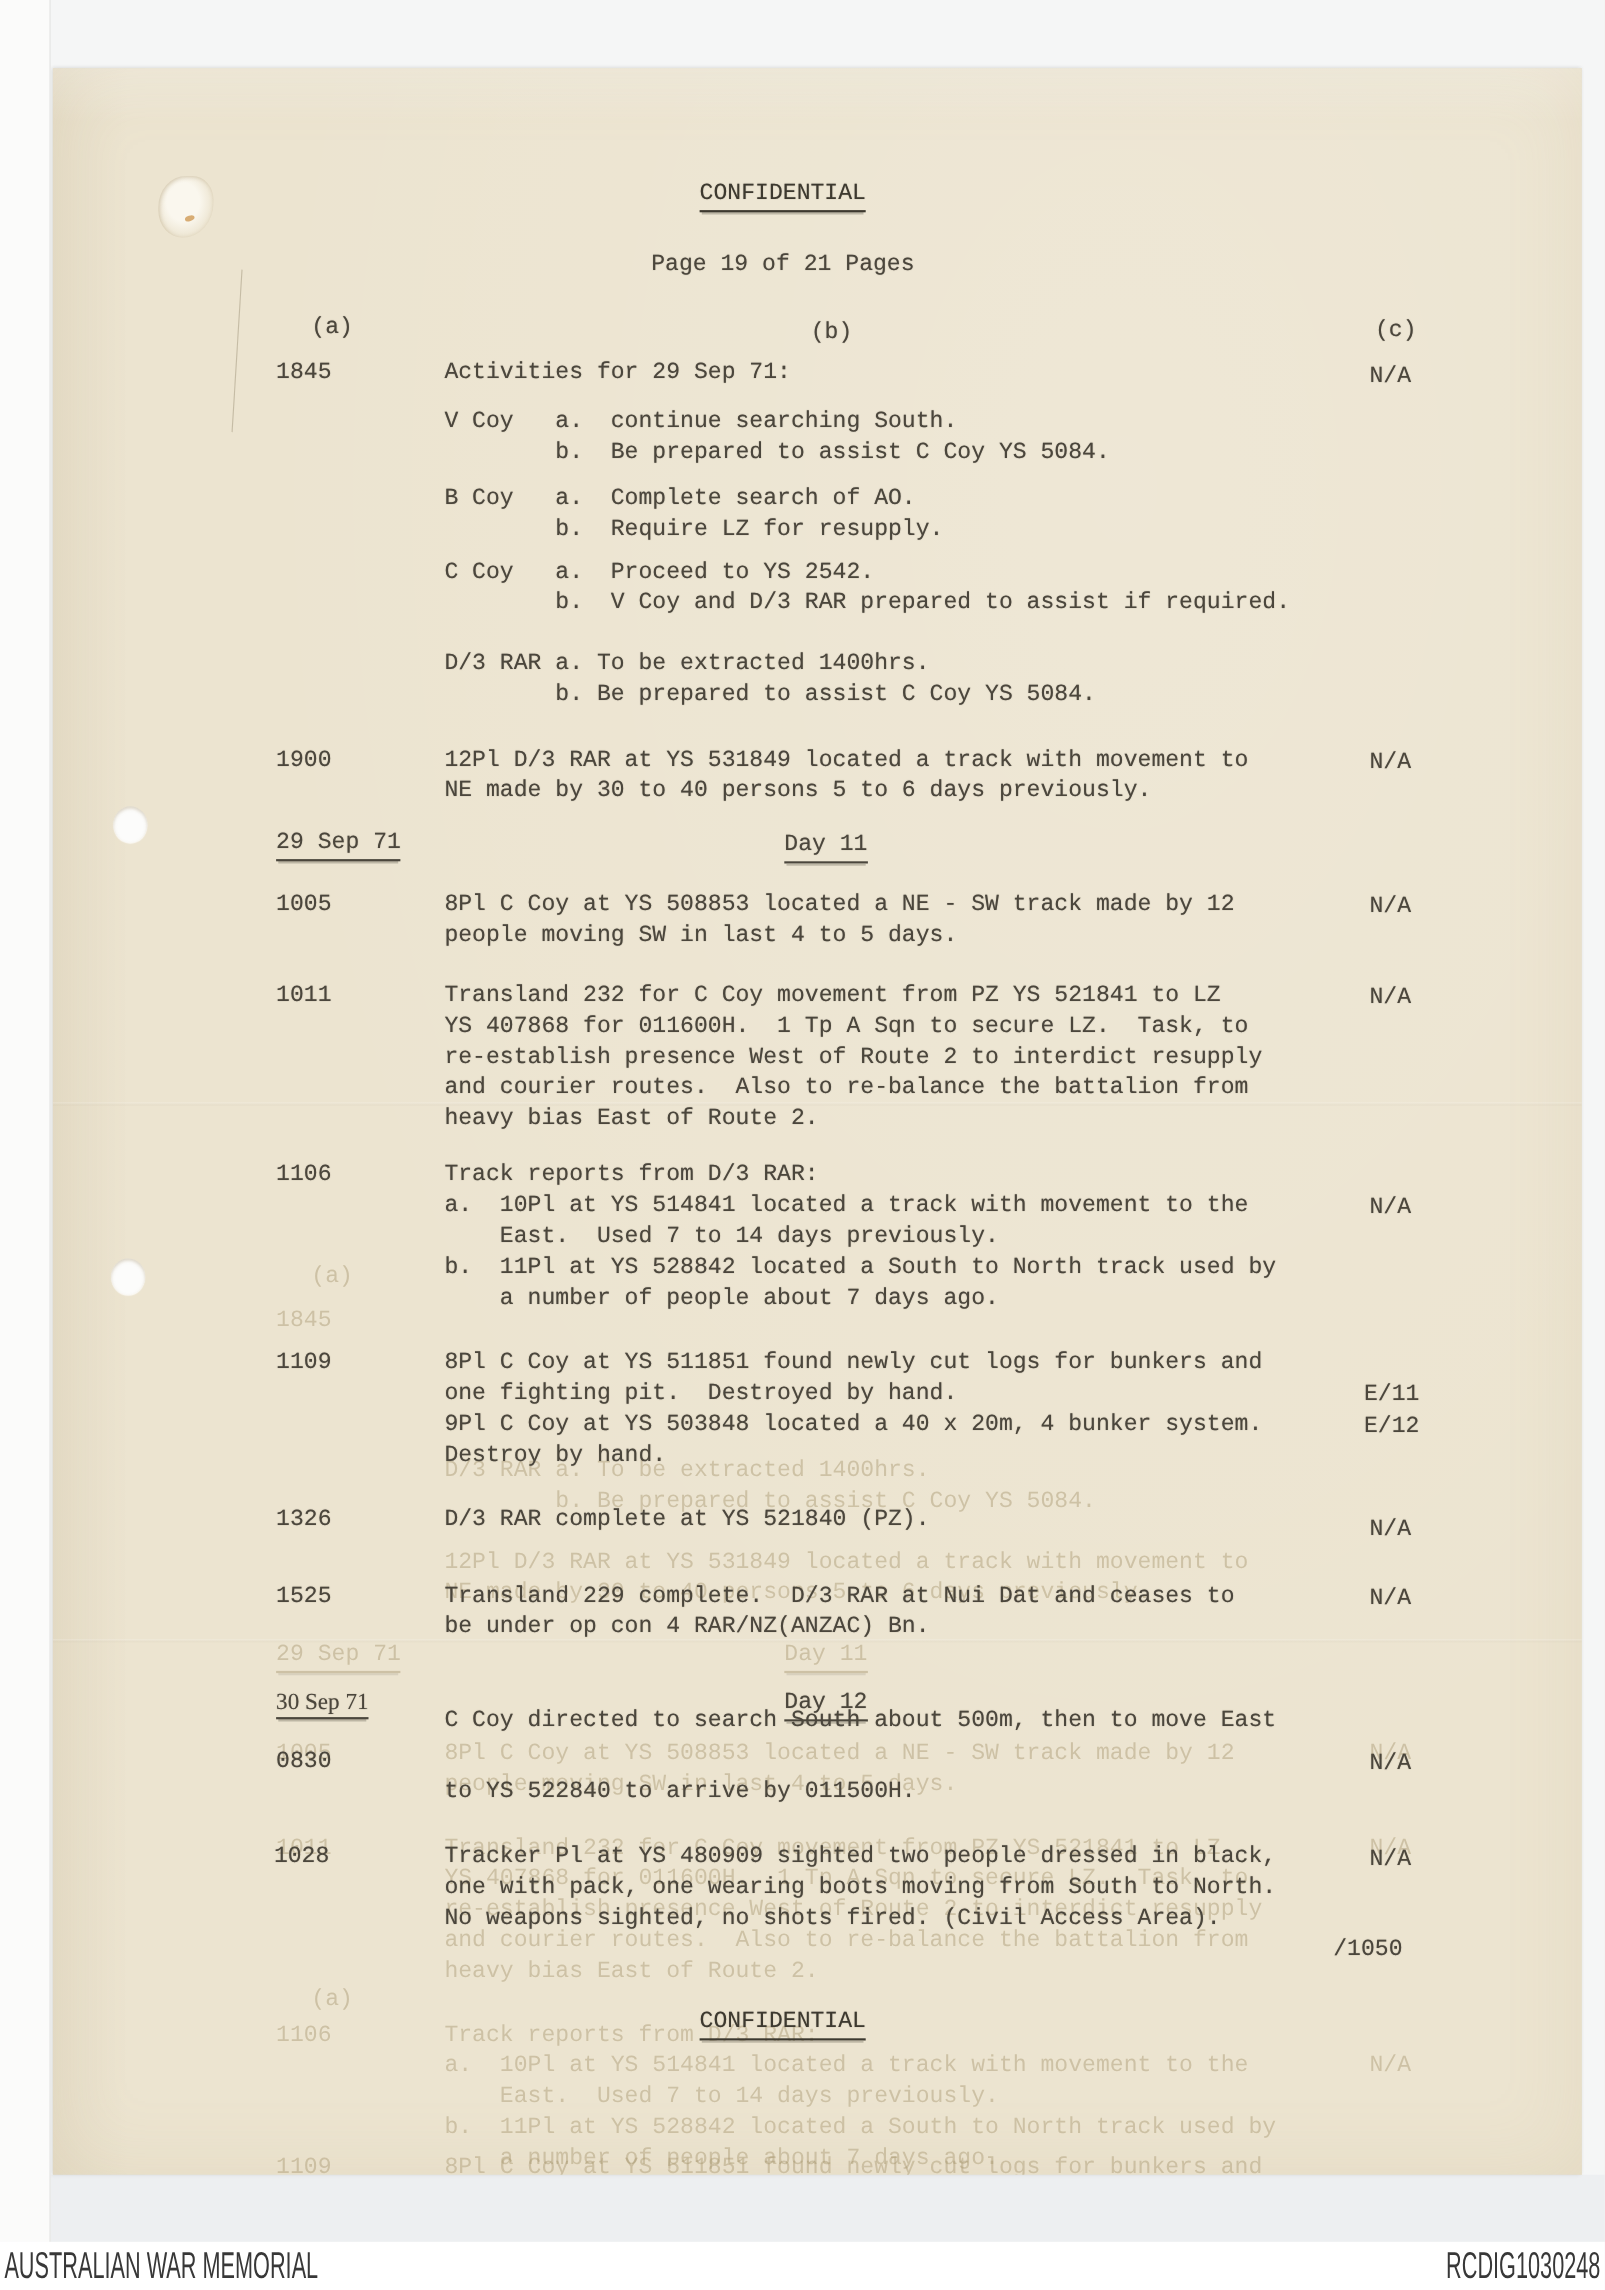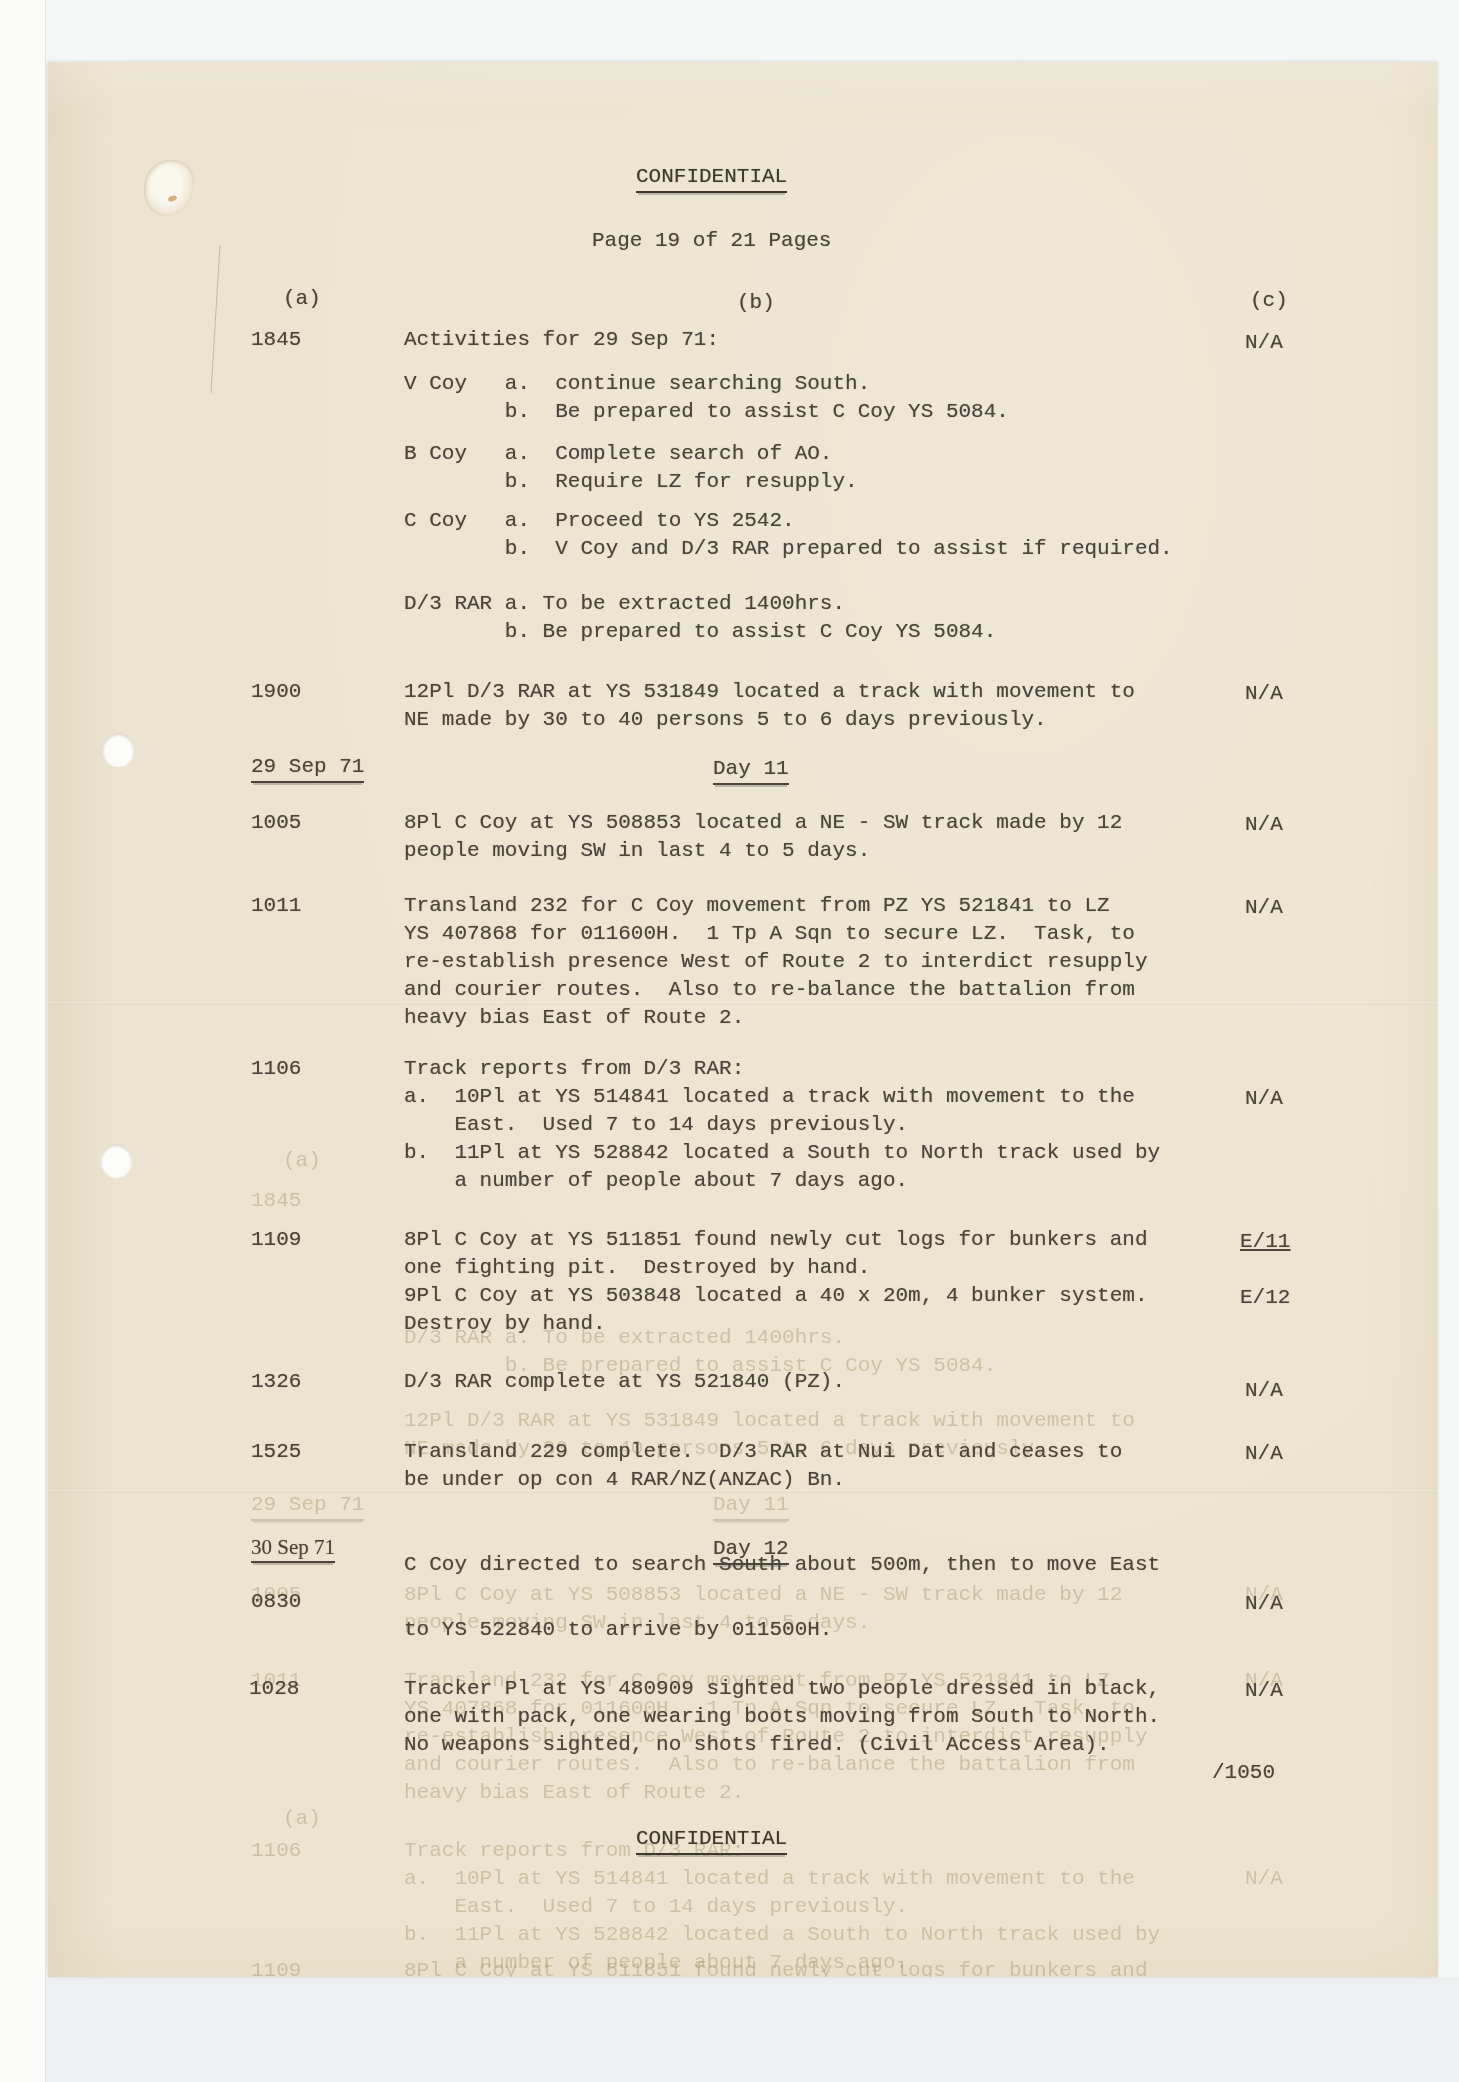--- a/index.html
+++ b/index.html
@@ -165,21 +165,21 @@
         <span class="tline" style="left: 356px; top: 1022px;">a.  10Pl at YS 514841 located a track with movement to the</span>
         <span class="tline" style="left: 356px; top: 1050px;">    East.  Used 7 to 14 days previously.</span>
         <span class="tline" style="left: 356px; top: 1078px;">b.  11Pl at YS 528842 located a South to North track used by</span>
         <span class="tline" style="left: 356px; top: 1106px;">    a number of people about 7 days ago.</span>
         <span class="tline" style="left: 1197px; top: 1024px;">N/A</span>
         <span class="tline" style="left: 203px; top: 1165px;">1109</span>
         <span class="tline" style="left: 356px; top: 1165px;">8Pl C Coy at YS 511851 found newly cut logs for bunkers and</span>
         <span class="tline" style="left: 356px; top: 1193px;">one fighting pit.  Destroyed by hand.</span>
         <span class="tline" style="left: 356px; top: 1221px;">9Pl C Coy at YS 503848 located a 40 x 20m, 4 bunker system.</span>
         <span class="tline" style="left: 356px; top: 1249px;">Destroy by hand.</span>
-        <span class="tline" style="left: 1192px; top: 1167px; text-decoration: underline;">E/11</span>
+        <span class="tline" style="left: 1192px; top: 1194px;">E/11</span>
         <span class="tline" style="left: 1192px; top: 1223px;">E/12</span>
         <span class="tline" style="left: 203px; top: 1307px;">1326</span>
         <span class="tline" style="left: 356px; top: 1307px;">D/3 RAR complete at YS 521840 (PZ).</span>
         <span class="tline" style="left: 1197px; top: 1316px;">N/A</span>
         <span class="tline" style="left: 203px; top: 1377px;">1525</span>
         <span class="tline" style="left: 356px; top: 1377px;">Transland 229 complete.  D/3 RAR at Nui Dat and ceases to</span>
         <span class="tline" style="left: 356px; top: 1405px;">be under op con 4 RAR/NZ(ANZAC) Bn.</span>
         <span class="tline" style="left: 1197px; top: 1379px;">N/A</span>
         <span class="tline u" style="left: 203px; top: 1472px; font-family: Liberation Serif, serif;">30 Sep 71</span>
         <span class="tline u" style="left: 665px; top: 1474px;">Day 12</span>
@@ -192,14 +192,18 @@
         <span class="tline" style="left: 356px; top: 1642px;">one with pack, one wearing boots moving from South to North.</span>
         <span class="tline" style="left: 356px; top: 1670px;">No weapons sighted, no shots fired. (Civil Access Area).</span>
         <span class="tline" style="left: 1197px; top: 1616px;">N/A</span>
         <span class="tline" style="left: 1164px; top: 1698px;">/1050</span>
         <span class="tline u dark" style="left: 588px; top: 1764px;">CONFIDENTIAL</span>
       </div>
   </div>
 
   <div class="left-strip"></div>
 
+  <div class="footer-bar">
+    <span class="fleft">AUSTRALIAN WAR MEMORIAL</span>
+    <span class="fright">RCDIG1030248</span>
+  </div>
 
 </div>
 
 </body></html>

